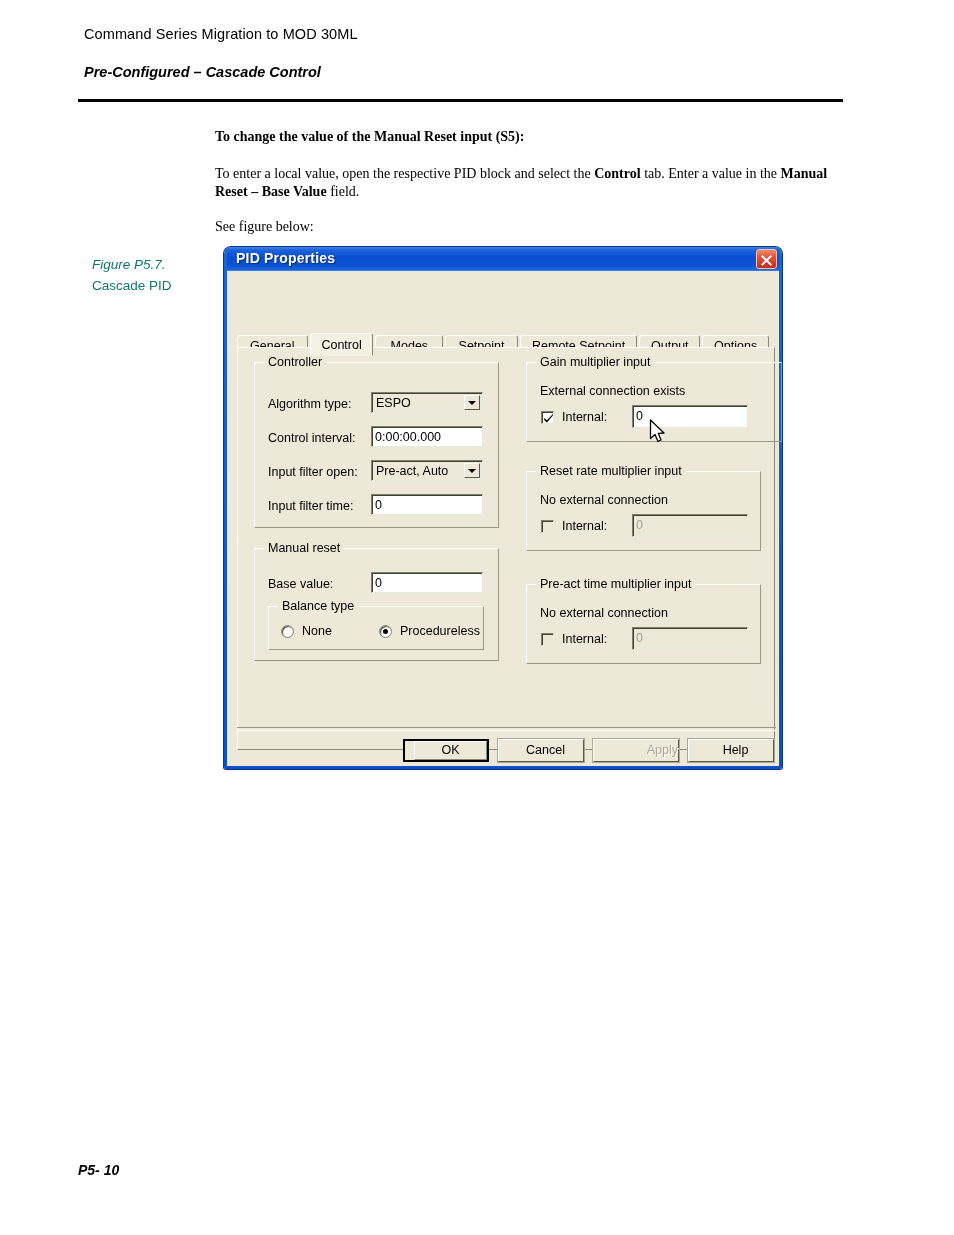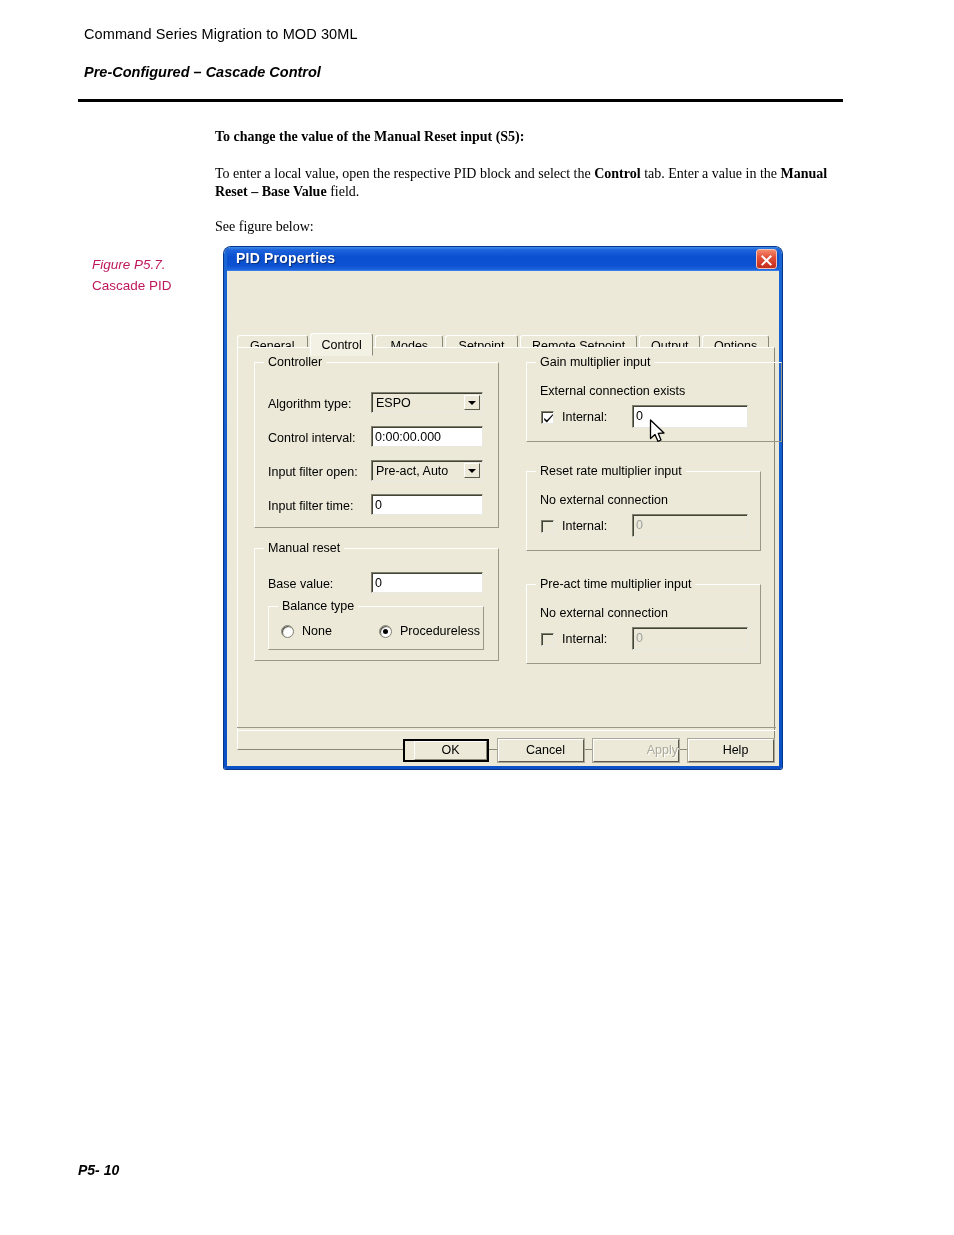--- a/index.html
+++ b/index.html
@@ -59,21 +59,21 @@
   .body-block p.tight { margin-bottom: 18px; }
   .b { font-weight: bold; }
 
   .fig-caption {
     position: absolute;
     left: 92px;
     top: 255px;
     width: 120px;
     font-family: "Liberation Sans", sans-serif;
     font-size: 13.5px;
-    color: #be185d;
+    color: #0f766e;
     line-height: 1.55;
   }
   .fig-caption .fig-num { font-style: italic; display: block; }
   .fig-caption .fig-txt { display: block; }
 
   .footer {
     position: absolute;
     left: 78px;
     top: 1162px;
     font-family: "Liberation Sans", sans-serif;

